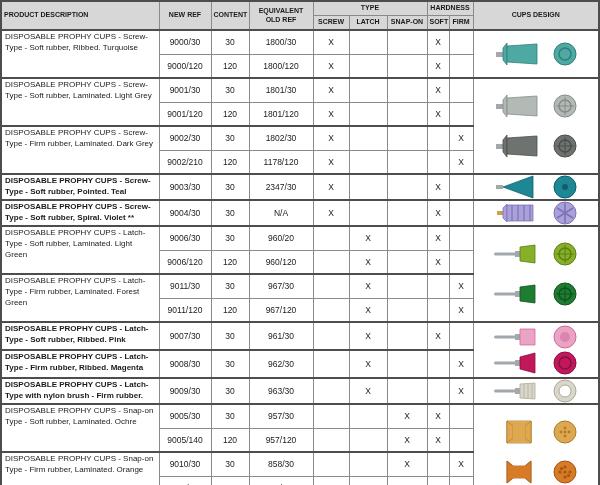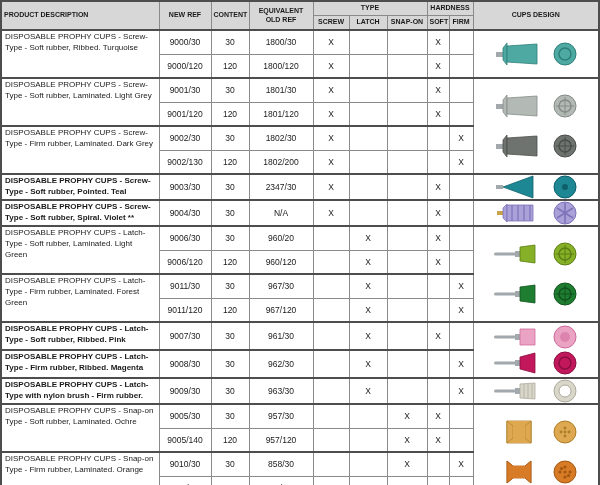--- a/index.html
+++ b/index.html
@@ -156,23 +156,23 @@
       <td class="num">9002/30</td>
       <td class="num">30</td>
       <td class="num">1802/30</td>
       <td class="mark">X</td>
       <td class="mark"></td>
       <td class="mark"></td>
       <td class="mark"></td>
       <td class="mark">X</td>
     </tr>
     <tr>
-      <td class="num">9002/130</td>
-      <td class="num">120</td>
-      <td class="num">1802/200</td>
+      <td class="num">9002/210</td>
+      <td class="num">120</td>
+      <td class="num">1178/120</td>
       <td class="mark">X</td>
       <td class="mark"></td>
       <td class="mark"></td>
       <td class="mark"></td>
       <td class="mark">X</td>
     </tr>
 
     <tr class="grp">
       <td class="desc rs1">
           <div class="txt">DISPOSABLE PROPHY CUPS -  Screw-Type - Soft rubber, Pointed. Teal</div>

